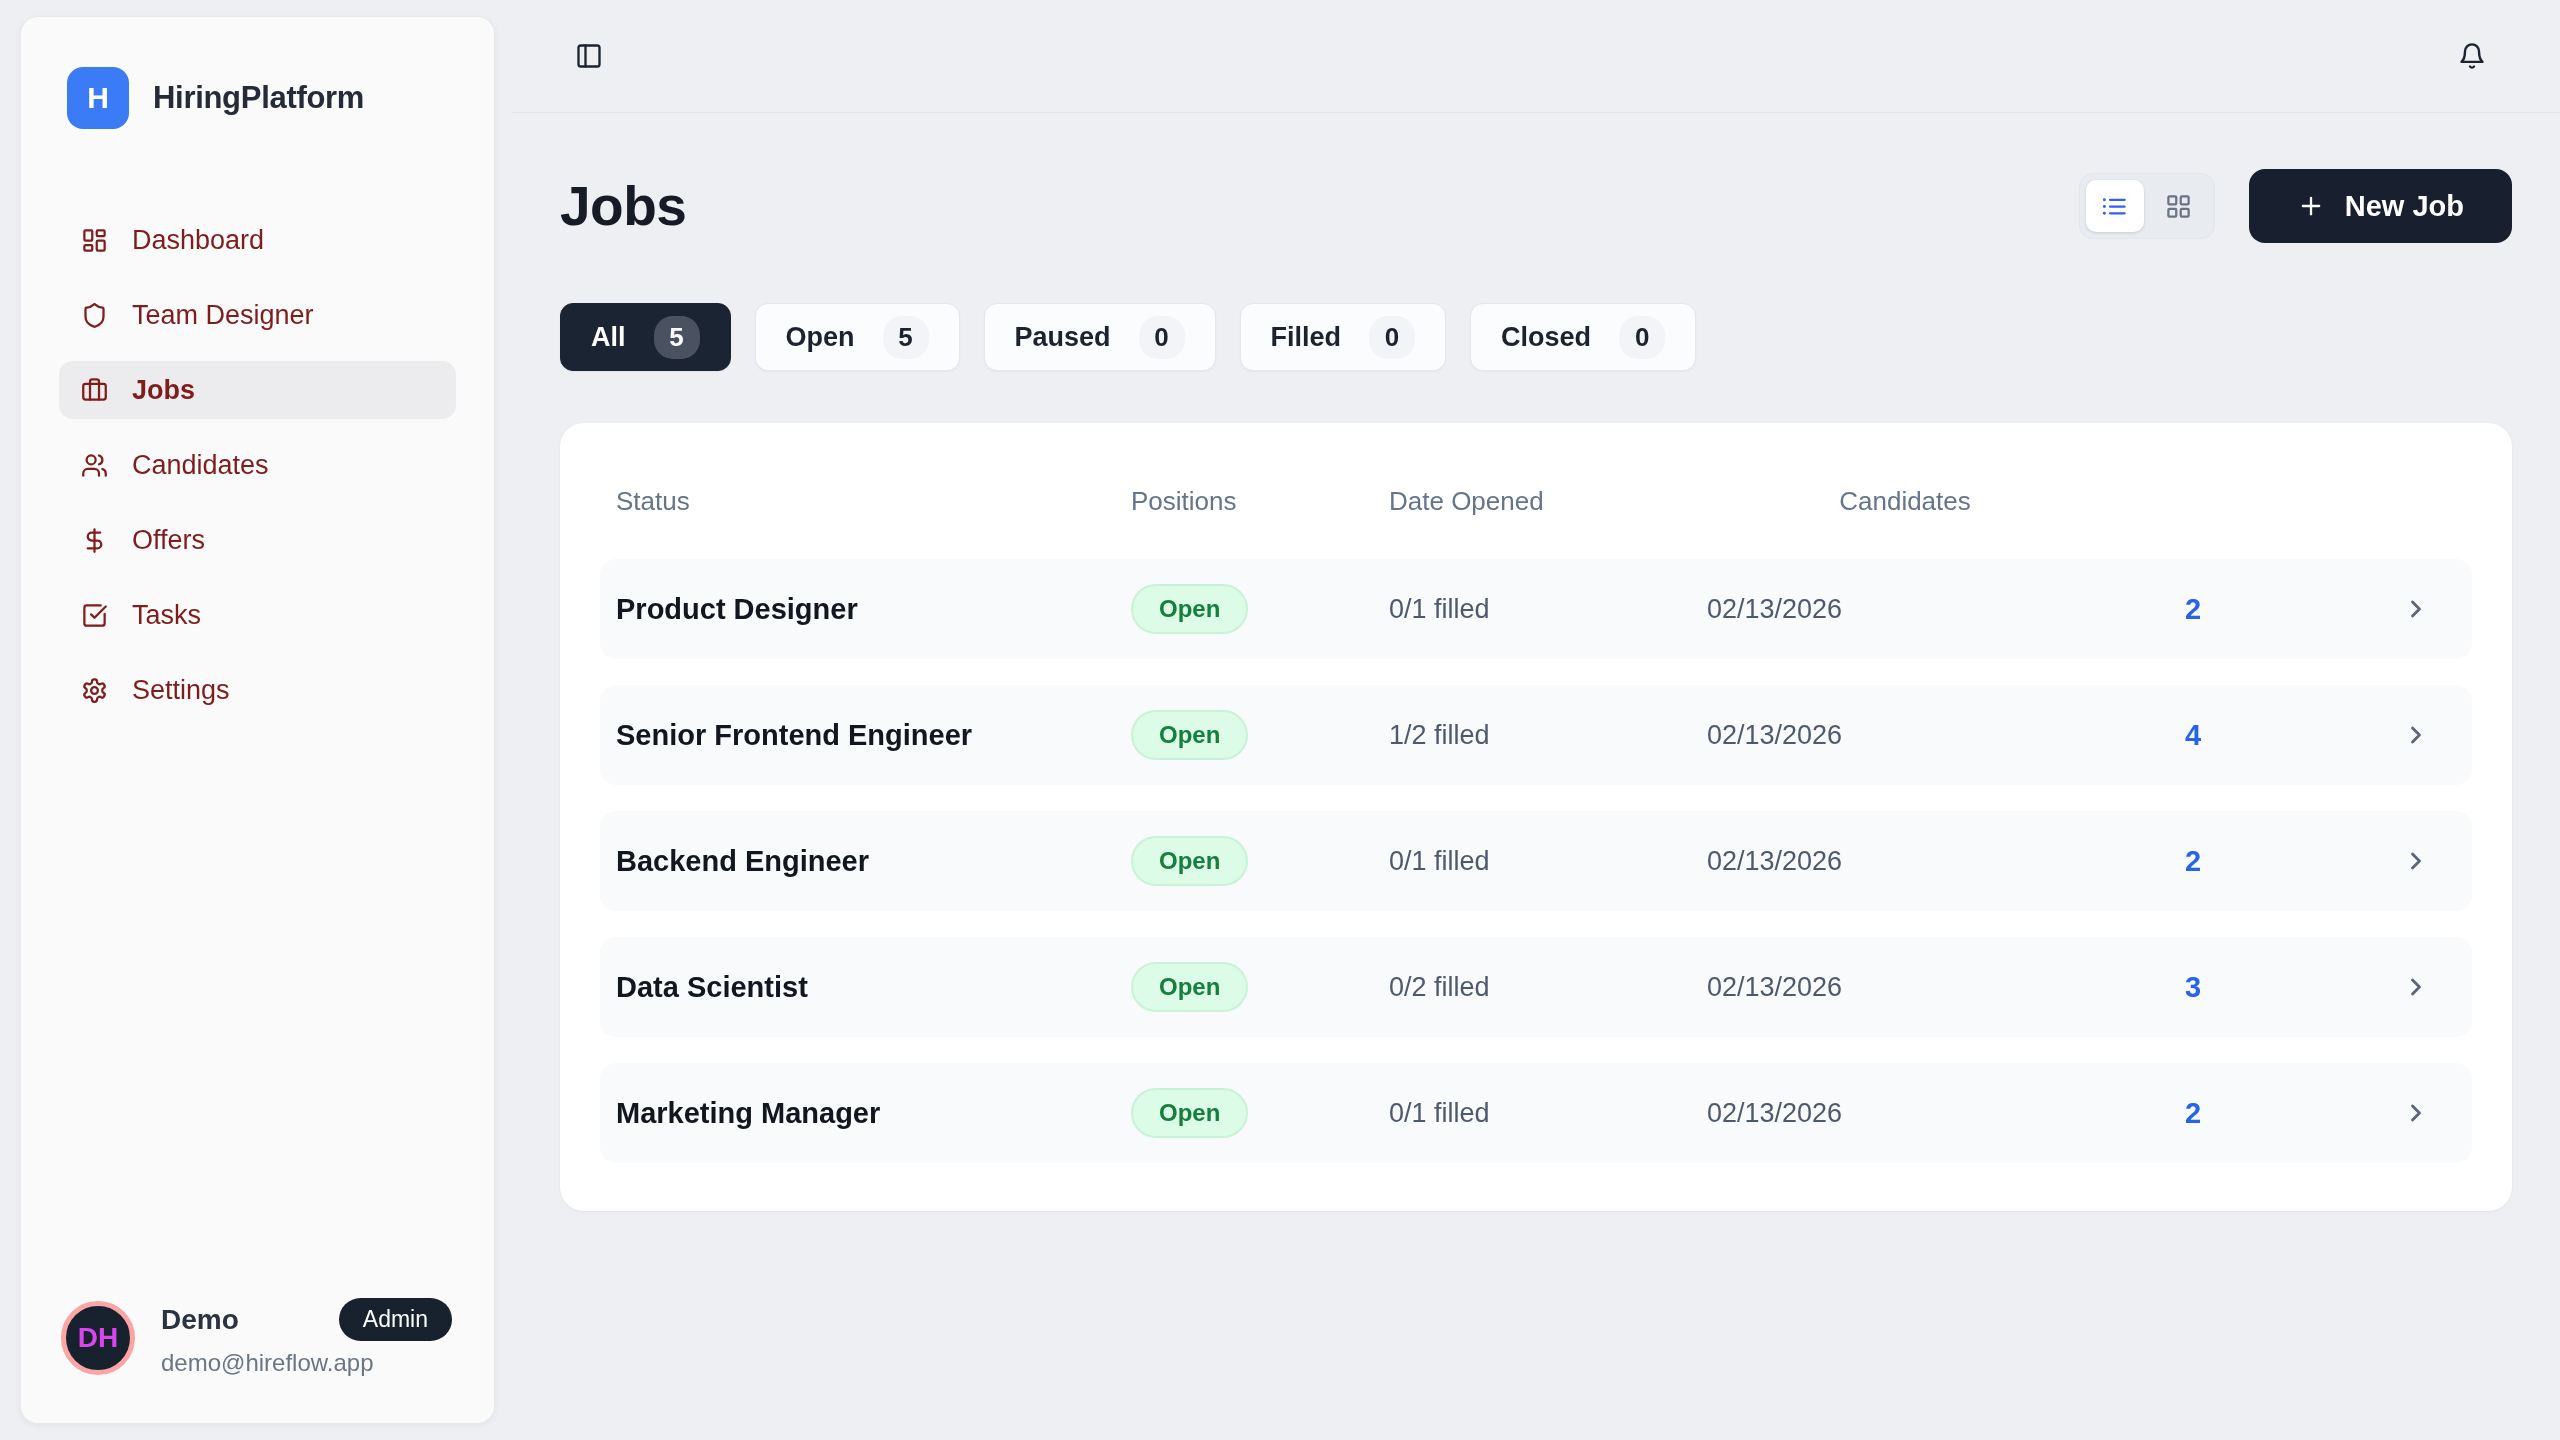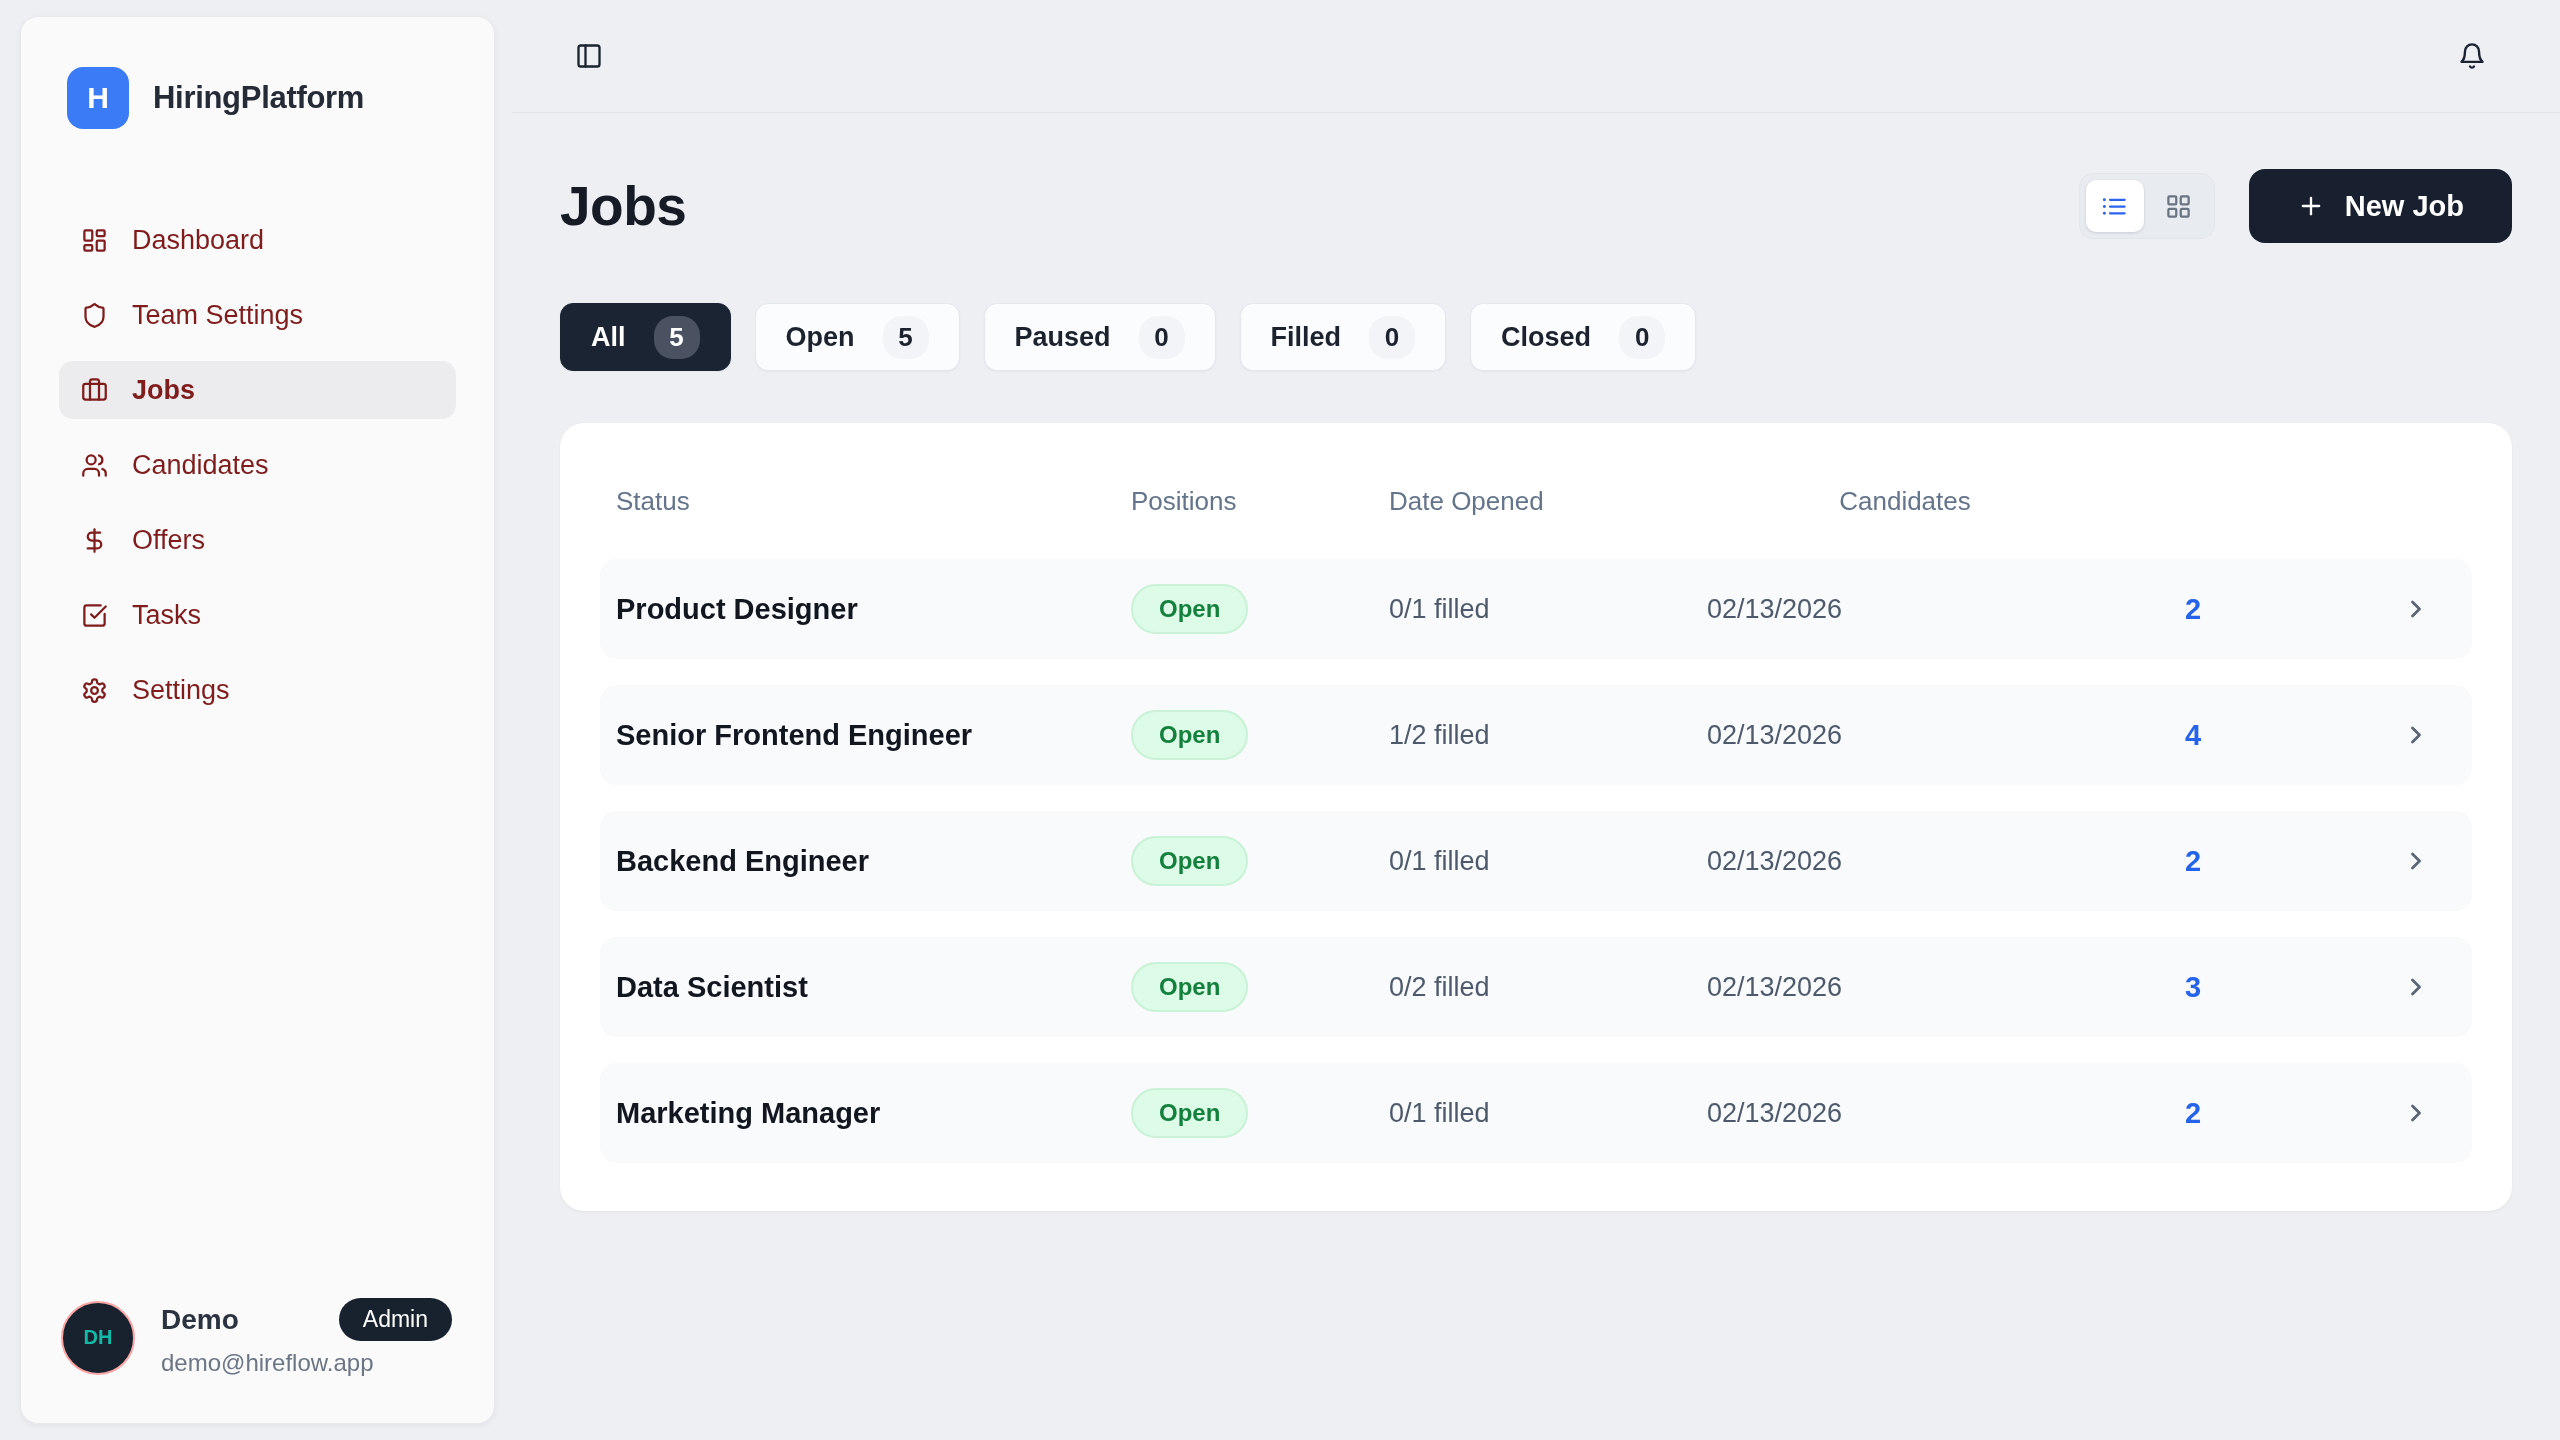--- a/index.html
+++ b/index.html
@@ -33,22 +33,22 @@
     display:flex; align-items:center; gap:24px; height:58px; width:397px;
     border-radius:14px; padding-left:22px;
     font-size:27px; font-weight:500; color:#7f1d1d; cursor:pointer;
   }
   .nav-item.active { background:#ececee; font-weight:700; }
   .nav-item svg { width:27px; height:27px; flex:none; }
 
   .sidebar-footer { margin-top:auto; padding:0 42px 46px 40px; display:flex; align-items:center; gap:26px; }
   .avatar {
     width:74px; height:74px; border-radius:50%; flex:none;
-    background:#18222f; border:2px solid #fca5a5;
-    color:#14b8a6; font-size:20px; font-weight:600;
+    background:#18222f; border:5px solid #fca5a5;
+    color:#d946ef; font-size:28px; font-weight:600;
     display:flex; align-items:center; justify-content:center;
   }
   .user-meta { flex:1; display:flex; flex-direction:column; gap:8px; }
   .user-top { display:flex; align-items:center; justify-content:space-between; }
   .user-name { font-size:28px; font-weight:700; color:#2b3240; }
   .role-badge {
     background:#18222f; color:#fff; font-size:23px; font-weight:400;
     padding:8px 24px; border-radius:24px;
   }
   .user-email { font-size:24px; color:#6b7685; }
@@ -206,21 +206,21 @@
         <svg class="ic">
           <use href="#i-dashboard"></use>
         </svg>
         <span>Dashboard</span>
       </div>
 
       <div class="nav-item">
         <svg class="ic">
           <use href="#i-shield"></use>
         </svg>
-        <span>Team Settings</span>
+        <span>Team Designer</span>
       </div>
 
       <div class="nav-item active">
         <svg class="ic">
           <use href="#i-briefcase"></use>
         </svg>
         <span>Jobs</span>
       </div>
 
       <div class="nav-item">

